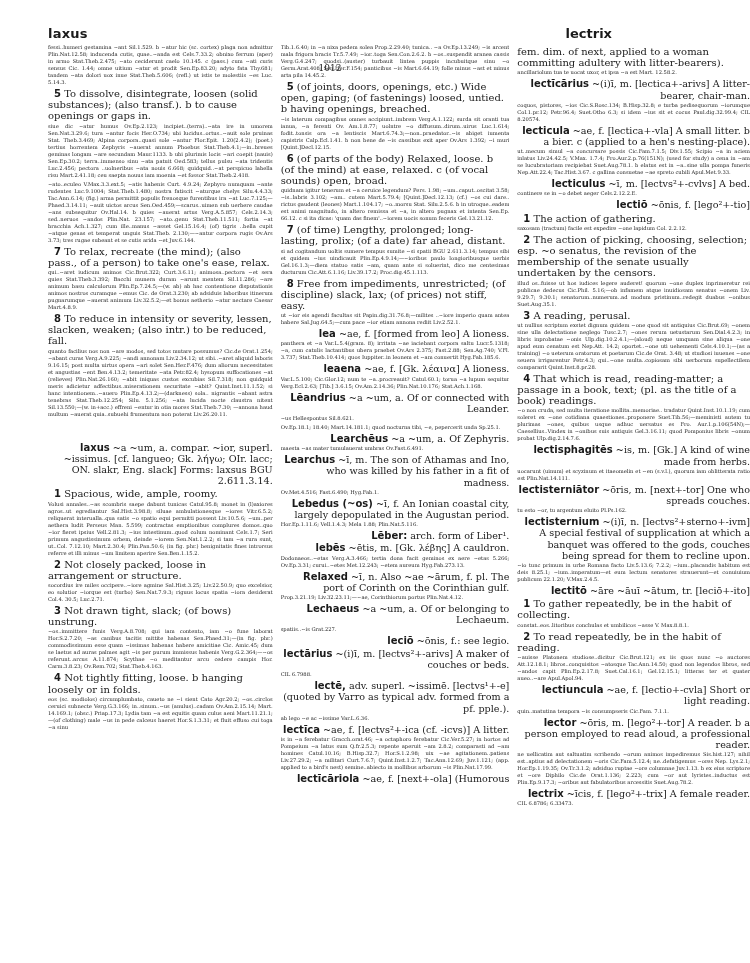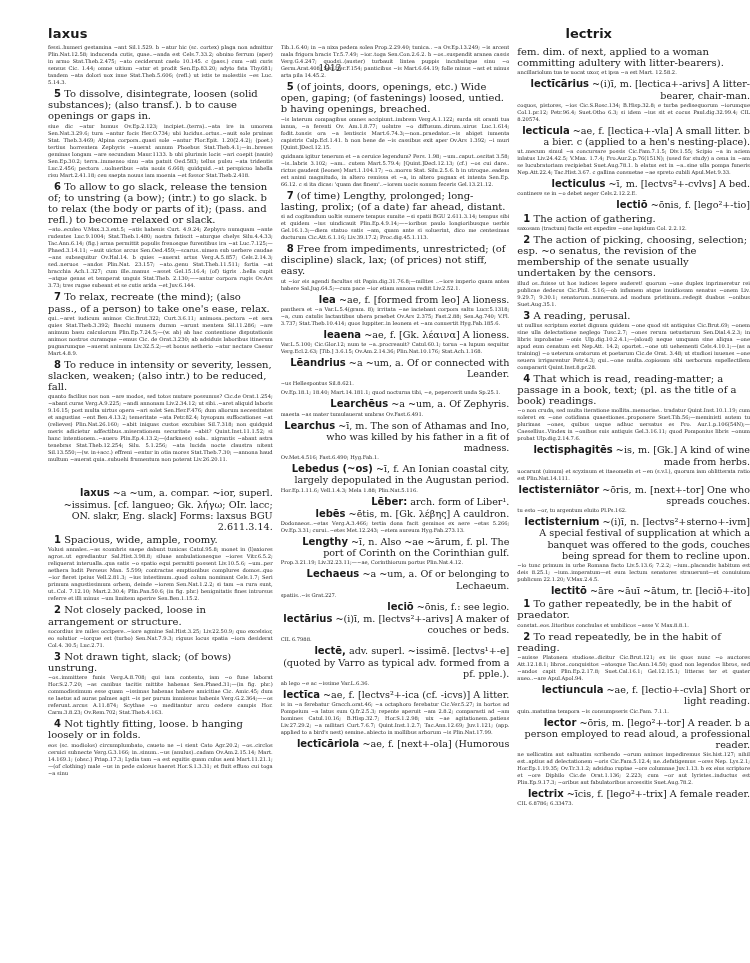--- a/index.html
+++ b/index.html
@@ -31,41 +31,41 @@
     <span class="guide-left">laxus</span>
     <div class="page-num">1012</div>
     <span class="guide-right">lectrix</span>
   </div>
 
   <div class="cols">
     <div class="col col-left">
         <p class="cit"><span>fessi..humeri gestamina ~ant Sil.1.529.   b ~atur hic (sc. cortex) plaga non admittur Plin.Nat.12.58; inducenda cutis, quae..~anda est Cels.7.33.2; obnixo ferrum (aper) in armo Stat.Theb.2.475; ~ato ceciderunt caelo 10.145.   c (pass.) cum ~ati curis sensus Cic. 1.44; omne uitium ~atur et prodit Sen.Ep.83.20; adyto fata Thy.681; tandem ~ata dolori uox inue Stat.Theb.5.606; (refl.) ut istis te molestiis ~es Luc. 5.14.3.</span></p>
         <p class="sense"><span class="n">5</span> <span>To dissolve, disintegrate, loosen (solid substances); (also transf.).  b to cause openings or gaps in.</span></p>
         <p class="cit"><span>siue dic ~atur humus Ov.Ep.2.123; incipiet..(terra)..~ata ire in umorem Sen.Nat.3.29.6; tura ~antur focis Her.O.734; ubi lucidus..ortus..~auit sole pruinas Stat. Theb.3.469; Alpina corpora..quasi sole ~antur Flor.Epit. 1.20(2.4.2); (poet.) tertius horrentem Zephyris ~auerat annum Phoebus Stat.Theb.4.1;—in..breues geminas longam ~are secundam Maur.1133.   b ubi plurimis locis ~ari coepit (nauis) Sen.Ep.30.2; terra..immenso sinu ~ata patuit Oed.583; tellus pulsu ~ata tridentis Luc.2.456; pectora ..uolneribus ~ata nouis 6.668; quidquid..~at perspicuo labella risu Mart.2.41.18; ceu saepta nouus iam moenia ~et fossor Stat.Theb.2.418.</span></p>
-        <p class="sense"><span class="n">6</span> <span>To allow to go slack, release the tension of; to unstring (a bow); (intr.) to go slack.  b to relax (the body or parts of it); (pass. and refl.) to become relaxed or slack.</span></p>
         <p class="cit"><span>~ato..eculeo V.Max.3.3.ext.5; ~atis habenis Curt. 4.9.24; Zephyro numquam ~ante rudentes Luc.9.1004; Stat.Theb.1.480; nostra fatiscit ~aturque chelys Silu.4.4.33; Tac.Ann.6.14; (fig.) arma permittit populis frenosque furentibus ira ~at Luc.7.125;—Phaed.3.14.11; ~auit uictos arcus Sen.Oed.459;—scarus..uimen sub uerbere caudae ~ans subsequitur Ov.Hal.14.   b quies ~auerat artus Verg.A.5.857; Cels.2.14.3; sed..neruos ~andos Plin.Nat. 23.157; ~ato..genu Stat.Theb.11.511; fortia ~at bracchia Ach.1.327; cum ille..manus ~asset Gel.15.16.4; (of) tigris ..bella cupit ~atque genas et temperat unguis Stat.Theb. 2.130;—~antur corpora rugis Ov.Ars 3.73; tres rugae subeant et se cutis arida ~et Juv.6.144.</span></p>
         <p class="sense"><span class="n">7</span> <span>To relax, recreate (the mind); (also pass., of a person) to take one's ease, relax.</span></p>
         <p class="cit"><span>qui..~aret iudicum animos Cic.Brut.322; Curt.3.6.11; animosa..pectora ~et sera quies Stat.Theb.3.392; Bacchi munera duram ~arunt mentem Sil.11.286; ~are animum basu calculorum Plin.Ep.7.24.5;—(w. ab) ab hac contentione disputationis animos nostros curamque ~emus Cic. de Orat.3.230; ab adsiduis laboribus itinerum pugnarumque ~auerat animum Liv.32.5.2;—et bonus aetherio ~atur nectare Caesar Mart.4.8.9.</span></p>
         <p class="sense"><span class="n">8</span> <span>To reduce in intensity or severity, lessen, slacken, weaken; (also intr.) to be reduced, fall.</span></p>
         <p class="cit"><span>quanto facilius nos non ~are modos, sed totos mutare possumus? Cic.de Orat.1.254; ~abant curas Verg.A.9.225; ~andi annonam Liv.2.34.12; ut sibi..~aret aliquid laboris 9.16.15; post multa uirtus opera ~ari solet Sen.Her.F.476; dum aliorum necessitates et angustias ~ent Ben.4.13.2; temeritate ~ata Petr.82.4; hysopum suffocationes ~at (relieves) Plin.Nat.26.160; ~abit iniquas custos excubias Sil.7.318; non quidquid meris adicietur adfectibus..miserationem securitate ~abit? Quint.Inst.11.1.52; si hanc intentionem..~auero Plin.Ep.4.13.2;—(darkness) sola.. nigrantis ~abant astra tenebras Stat.Theb.12.254; Silu. 5.1.256; ~ata lucida nocte claustra nitent Sil.13.550;—(w. in+acc.) effreni ~entur in otia mores Stat.Theb.7.30; —annona haud multum ~auerat quia..subuehi frumentum non poterat Liv.26.20.11.</span></p>
         <div class="gap-big"></div>
         <p class="head entry"><span class="hw">laxus</span><span> ~a ~um, a.  compar. ~ior, superl. ~issimus. [cf. langueo; Gk. λήγω; OIr. lacc; ON. slakr, Eng. slack]  Forms: laxsus BGU 2.611.3.14.</span></p>
         <p class="sense"><span class="n">1</span> <span>Spacious, wide, ample, roomy.</span></p>
         <p class="cit"><span>Volusi annales..~as scombris saepe dabunt tunicas Catul.95.8; monet in (l)axiores agros..ut egrediantur Sal.Hist.3.98.8; siluae ambulationesque ~iores Vitr.6.5.2; reliquerat interualla..qua satis ~o spatio equi permitti possent Liv.10.5.6; ~um..per aethera ludit Perseus Man. 5.599; contractas emptionibus complures domos..quo ~ior fieret ipsius Vell.2.81.3; ~ius intestinum..quod colum nominant Cels.1.7; Seri primum angustissimum orbem, deinde ~iorem Sen.Nat.1.2.2; si tam ~a rura sunt, ut..Col. 7.12.10; Mart.2.30.4; Plin.Pan.50.6; (in fig. phr.) benignitatis fines introrsus referre et illi minus ~um limitem aperire Sen.Ben.1.15.2.</span></p>
         <p class="sense"><span class="n">2</span> <span>Not closely packed, loose in arrangement or structure.</span></p>
         <p class="cit"><span>socordius ire miles occipere..~iore agmine Sal.Hist.3.25; Liv.22.50.9; quo excelsior, eo solutior ~iorque est (turbo) Sen.Nat.7.9.3; riguus locus spatia ~iora desiderat Col.4. 30.5; Luc.2.71.</span></p>
         <p class="sense"><span class="n">3</span> <span>Not drawn tight, slack; (of bows) unstrung.</span></p>
         <p class="cit"><span>~os..immittere funis Verg.A.8.708; qui iam contento, iam ~o fune laborat Hor.S.2.7.20; ~as canibus tacitis mittite habenas Sen.Phaed.31;—(in fig. phr.) commodissimum esse quam ~issimas habenas habere amicitiae Cic. Amic.45; dum se laetus ad auras palmes agit ~is per purum immissus habenis Verg.G.2.364;—~os referunt..arcus A.11.874; Scythae ~o meditantur arcu cedere campis Hor. Carm.3.8.23; Ov.Rem.702; Stat.Theb.4.163.</span></p>
         <p class="sense"><span class="n">4</span> <span>Not tightly fitting, loose.  b hanging loosely or in folds.</span></p>
         <p class="cit"><span>eos (sc. modiolos) circumplumbato, caueto ne ~i sient Cato Agr.20.2; ~os..circlos ceruici subnecte Verg.G.3.166; in..sinum..~us (anulus)..cadam Ov.Am.2.15.14; Mart. 14.169.1; (obsc.) Priap.17.3; Lydia tam ~a est equitis quam culus aeni Mart.11.21.1;—(of clothing) male ~us in pede calceus haeret Hor.S.1.3.31; et fluit effuso cui toga ~a sinu</span></p>
       </div>
     <div class="col col-mid">
         <p class="cit"><span>Tib.1.6.40; in ~a nixa pedem solea Prop.2.29.40; tunica.. ~a Ov.Ep.13.249; ~is arcent mala frigora bracis Tr.5.7.49; ~ior..toga Sen.Con.2.6.2.   b ~os..suspendit aranea cassis Verg.G.4.247; quodsi..(auster) turbauit lintea puppis incubuitque sinu ~o Germ.Arat.408; Sen.Her.F.154; panticibus ~is Mart.6.64.19; folle minus ~ast et minus arta pila 14.45.2.</span></p>
         <p class="sense"><span class="n">5</span> <span>(of joints, doors, openings, etc.) Wide open, gaping; (of fastenings) loosed, untied.  b having openings, breached.</span></p>
         <p class="cit"><span>~is laterum compagibus omnes accipiunt..imbrem Verg.A.1.122; surda sit oranti tua ianua, ~a ferenti Ov. Am.1.8.77; uolntre ~o diffusum..dirum..uirus Luc.1.614; fodit..tonsis ora ~a lentiscis Mart.6.74.3;—non..praedator..~is abiget iumenta capistris Calp.Ecl.1.41.   b non bene de ~is cassibus exit aper Ov.Ars 1.392; ~i muri [Quint.]Decl.12.15.</span></p>
+        <p class="sense"><span class="n">6</span> <span>(of parts of the body) Relaxed, loose.  b (of the mind) at ease, relaxed.  c (of vocal sounds) open, broad.</span></p>
         <p class="cit"><span>quidnam igitur tenerum et ~a ceruice legendum? Pers. 1.98; ~um..caput..oscitat 3.58; ~is..labris 3.102; ~am.. cutem Mart.5.79.4; [Quint.]Decl.12.13; (cf.) ~os cui dare.. rictus gaudent (leones) Mart.1.104.17; ~o..morsu Stat. Silu.2.5.6.   b in utroque..eadem est animi magnitudo, in altero remissa et ~a, in altero pugnax et intenta Sen.Ep. 66.12.   c si ita dicas: 'quam das finem'..~iorem uocis sonum feceris Gel.13.21.12.</span></p>
         <p class="sense"><span class="n">7</span> <span>(of time) Lengthy, prolonged; long-lasting, prolix; (of a date) far ahead, distant.</span></p>
         <p class="cit"><span>si ad cogitandum uoltis sumere tempus sumite ~si spatii BGU 2.611.3.14; tempus sibi et quidem ~ius uindicauit Plin.Ep.4.9.14;—~ioribus paulo longioribusque uerbis Gel.16.1.3;—diem statuo satis ~am, quam ante si soluerint, dico me centesimas ducturum Cic.Att.6.1.16; Liv.39.17.2; Proc.dig.45.1.113.</span></p>
         <p class="sense"><span class="n">8</span> <span>Free from impediments, unrestricted; (of discipline) slack, lax; (of prices) not stiff, easy.</span></p>
         <p class="cit"><span>ut ~ior eis agendi facultas sit Papin.dig.31.76.8;—milites ..~iore imperio quam antea habere Sal.Jug.64.5;—cum pace ~ior etiam annona rediit Liv.2.52.1.</span></p>
         <p class="head entry"><span class="hw">lea</span><span> ~ae, f.  [formed from leo]  A lioness.</span></p>
         <p class="cit"><span>panthera et ~a Var.L.5.4(gram. 8); irritata ~ae iaciebant corpora saltu Lucr.5.1318; ~a, cum catulis lactantibus ubera praebet Ov.Ars 2.375; Fast.2.88; Sen.Ag.740; V.Fl. 3.737; Stat.Theb.10.414; quos Iuppiter..in leonem et ~am conuertit Hyg.Fab.185.6.</span></p>
         <p class="head entry"><span class="hw">leaena</span><span> ~ae, f.  [Gk. λέαινα]  A lioness.</span></p>
         <p class="cit"><span>Var.L.5.100; Cic.Glor.12; num te ~a..procreauit? Catul.60.1; torua ~a lupum sequitur Verg.Ecl.2.63; [Tib.] 3.6.15; Ov.Am.2.14.36; Plin.Nat.10.176; Stat.Ach.1.168.</span></p>
         <p class="head entry"><span class="hw">Lēandrius</span><span> ~a ~um, a.  Of or connected with Leander.</span></p>
@@ -73,21 +73,21 @@
         <p class="cit"><span>Ov.Ep.18.1; 18.40; Mart.14.181.1; quod nocturna tibi, ~e, pepercerit unda Sp.25.1.</span></p>
         <p class="head entry"><span class="hw">Learchēus</span><span> ~a ~um, a.  Of Zephyris.</span></p>
         <p class="cit"><span>maesta ~as mater tumulauerat umbras Ov.Fast.6.491.</span></p>
         <p class="head entry"><span class="hw">Learchus</span><span> ~ī, m.  The son of Athamas and Ino, who was killed by his father in a fit of madness.</span></p>
         <p class="cit"><span>Ov.Met.4.516; Fast.6.490; Hyg.Fab.1.</span></p>
         <p class="head entry"><span class="hw">Lebedus (~os)</span><span> ~ī, f.  An Ionian coastal city, largely depopulated in the Augustan period.</span></p>
         <p class="cit"><span>Hor.Ep.1.11.6; Vell.1.4.3; Mela 1.88; Plin.Nat.5.116.</span></p>
         <p class="head entry"><span class="hw">Lēber:</span><span> arch. form of Liber¹.</span></p>
         <p class="head entry"><span class="hw">lebēs</span><span> ~ētis, m.  [Gk. λέβης]  A cauldron.</span></p>
         <p class="cit"><span>Dodonaeos..~etas Verg.A.3.466; tertia dona facit geminos ex aere ~etas 5.266; Ov.Ep.3.31; curui..~etes Met.12.243; ~etem aureum Hyg.Fab.273.13.</span></p>
-        <p class="head entry"><span class="hw">Lengthy</span><span> ~ī, n.  Also ~ae ~ārum, f. pl.  The port of Corinth on the Corinthian gulf.</span></p>
+        <p class="head entry"><span class="hw">Relaxed</span><span> ~ī, n.  Also ~ae ~ārum, f. pl.  The port of Corinth on the Corinthian gulf.</span></p>
         <p class="cit"><span>Prop.3.21.19; Liv.32.23.11;—~ae, Corinthiorum portus Plin.Nat.4.12.</span></p>
         <p class="head entry"><span class="hw">Lechaeus</span><span> ~a ~um, a.  Of or belonging to Lechaeum.</span></p>
         <p class="cit"><span>spatiis..~is Grat.227.</span></p>
         <p class="head entry"><span class="hw">leciō</span><span> ~ōnis, f.: see legio.</span></p>
         <p class="head entry"><span class="hw">lectārius</span><span> ~(i)ī, m.  [lectvs²+-arivs]  A maker of couches or beds.</span></p>
         <p class="cit"><span>CIL 6.7988.</span></p>
         <p class="head entry"><span class="hw">lectē,</span><span> adv.  superl. ~issimē.  [lectvs¹+-e]  (quoted by Varro as typical adv. formed from a pf. pple.).</span></p>
         <p class="cit"><span>ab lego ~e ac ~issime Var.L.6.36.</span></p>
         <p class="head entry"><span class="hw">lectīca</span><span> ~ae, f.  [lectvs²+-ica (cf. -icvs)]  A litter.</span></p>
         <p class="cit"><span>is in ~a ferebatur Gracch.orat.46; ~a octaphoro ferebatur Cic.Ver.5.27; in hortos ad Pompeium ~a latus sum Q.fr.2.5.3; repente aperuit ~am 2.8.2; comparasti ad ~am homines Catul.10.16; B.Hisp.32.7; Hor.S.1.2.98; uix ~ae agitationem..patiens Liv.27.29.2; ~a militari Curt.7.6.7; Quint.Inst.1.2.7; Tac.Ann.12.69; Juv.1.121; (app. applied to a bird's nest) semine..abiecto in mollibus arborum ~is Plin.Nat.17.99.</span></p>
@@ -111,21 +111,21 @@
         <p class="cit"><span>ut nullius scriptum exstet dignum quidem ~one quod sit antiquius Cic.Brut.69; ~onem sine ulla delectatione neglego Tusc.2.7; ~ones rerum uetustarum Sen.Dial.4.2.3; in libris inprobatae ~onis Ulp.dig.10.2.4.1;—(aloud) neque umquam sine aliqua ~one apud eum cenatum est Nep.Att. 14.2; oportet..~one uti uehementi Cels.4.10.1;—(as a training) ~o ueterum oratorum et poetarum Cic.de Orat. 3.48; ut studiosi iuuenes ~one seuera irrigarentur Petr.4.3; qui..~one multa..copiosam sibi uerborum supellectilem compararit Quint.Inst.8.pr.28.</span></p>
         <p class="sense"><span class="n">4</span> <span>That which is read, reading-matter; a passage in a book, text; (pl. as the title of a book) readings.</span></p>
         <p class="cit"><span>~o non cruda, sed multa iteratione mollita..memoriae.. tradatur Quint.Inst.10.1.19; cum soleret ex ~one cotidiana quaestiones..proponere Suet.Tib.56;—meministi autem tu plurimas ~ones, quibus usque adhuc uersatus es Fro. Aur.1.p.106(54N);—Caesellius..Vindex in ~onibus suis antiquis Gel.3.16.11; quod Pomponius libris ~onum probat Ulp.dig.2.14.7.6.</span></p>
         <p class="head entry"><span class="hw">lectisphagitēs</span><span> ~is, m.  [Gk.]  A kind of wine made from herbs.</span></p>
         <p class="cit"><span>uocarunt (uinum) et scyzinum et itaeomelin et ~en (s.v.l.), quorum iam oblitterata ratio est Plin.Nat.14.111.</span></p>
         <p class="head entry"><span class="hw">lectisterniātor</span><span> ~ōris, m.  [next+-tor]  One who spreads couches.</span></p>
         <p class="cit"><span>tu esto ~or, tu argentum eluito Pl.Ps.162.</span></p>
         <p class="head entry"><span class="hw">lectisternium</span><span> ~(i)ī, n.  [lectvs²+sterno+-ivm]  A special festival of supplication at which a banquet was offered to the gods, couches being spread for them to recline upon.</span></p>
         <p class="cit"><span>~io tunc primum in urbe Romana facto Liv.5.13.6; 7.2.2; ~ium..placandis habitum est deis 8.25.1; ~ium..imperatum—et eum lectum senatores strauerunt—et conuiuium publicum 22.1.20; V.Max.2.4.5.</span></p>
         <p class="head entry"><span class="hw">lectitō</span><span> ~āre ~āuī ~ātum, tr.  [leciō+-ito]</span></p>
-        <p class="sense"><span class="n">1</span> <span>To gather repeatedly, be in the habit of praedator.</span></p>
+        <p class="sense"><span class="n">1</span> <span>To gather repeatedly, be in the habit of collecting.</span></p>
         <p class="cit"><span>constat..eos..litoribus conchulas et umbilicos ~asse V. Max.8.8.1.</span></p>
         <p class="sense"><span class="n">2</span> <span>To read repeatedly, be in the habit of reading.</span></p>
         <p class="cit"><span>~auisse Platonem studiose..dicitur Cic.Brut.121; ex iis quos nunc ~o auctores Att.12.18.1; libros..conquisitos ~atosque Tac.Ann.14.50; quod non legendos libros, sed ~andos capit Plin.Ep.2.17.8; Suet.Cal.16.1; Gel.12.15.1; litteras ter et quater aueo..~are Apul.Apol.94.</span></p>
         <p class="head entry"><span class="hw">lectiuncula</span><span> ~ae, f.  [lectio+-cvla]  Short or light reading.</span></p>
         <p class="cit"><span>quin..matutina tempora ~is consumpseris Cic.Fam. 7.1.1.</span></p>
         <p class="head entry"><span class="hw">lector</span><span> ~ōris, m.  [lego²+-tor]  A reader.  b a person employed to read aloud, a professional reader.</span></p>
         <p class="cit"><span>ne uellicatim aut saltuatim scribendo ~orum animos impediremus Sis.hist.127; nihil est..aptius ad delectationem ~oris Cic.Fam.5.12.4; ne..defatigemus ~ores Nep. Lys.2.1; Hor.Ep.1.19.35; Ov.Tr.3.1.2; adsiduo ruptae ~ore columnae Juv.1.13.   b ex eius scriptore et ~ore Diphilo Cic.de Orat.1.136; 2.223; cum ~or aut lyristes..inductus est Plin.Ep.9.17.3; ~oribus aut fabulatoribus arcessitis Suet.Aug.78.2.</span></p>
         <p class="head entry"><span class="hw">lectrix</span><span> ~īcis, f.  [lego²+-trix]  A female reader.</span></p>
         <p class="cit"><span>CIL 6.8786; 6.33473.</span></p>
       </div>

